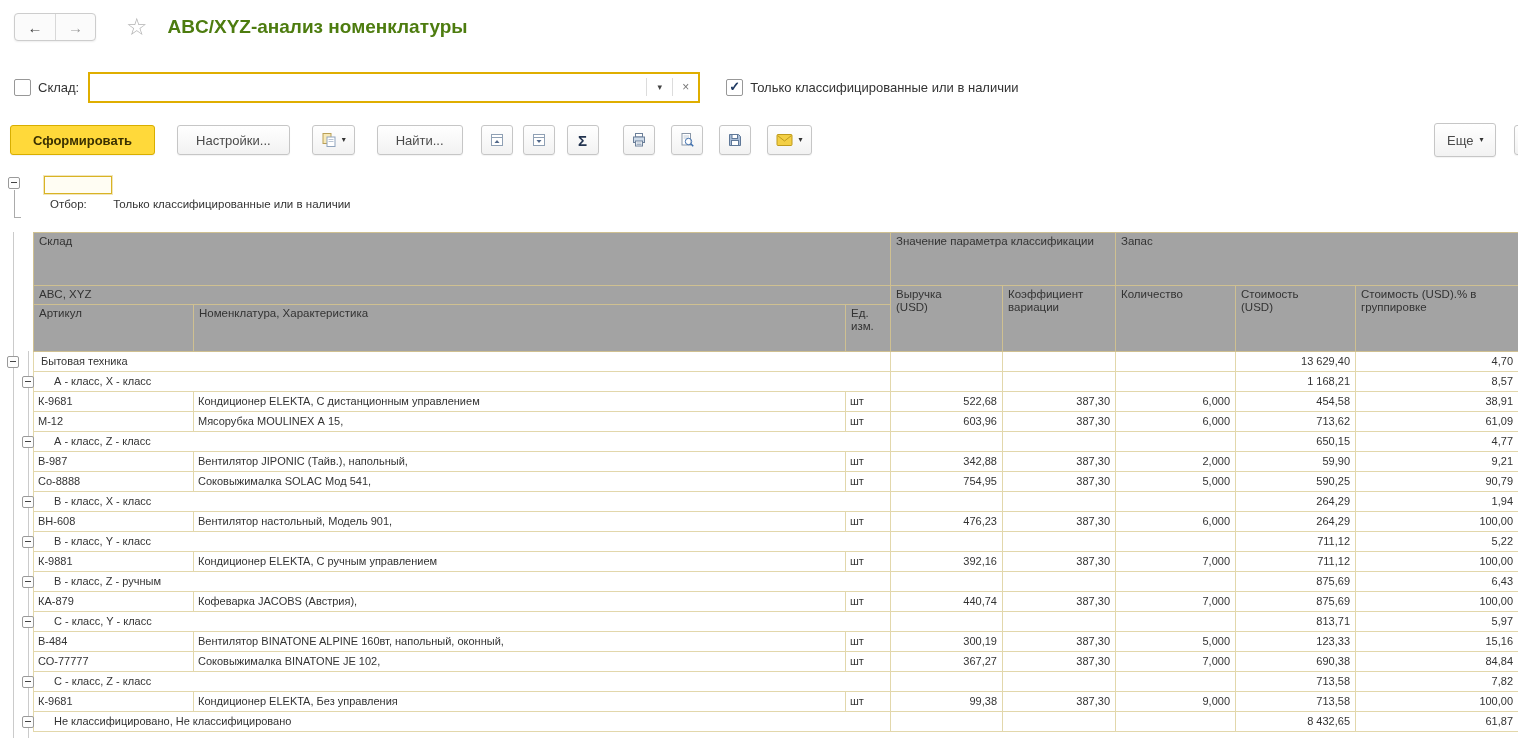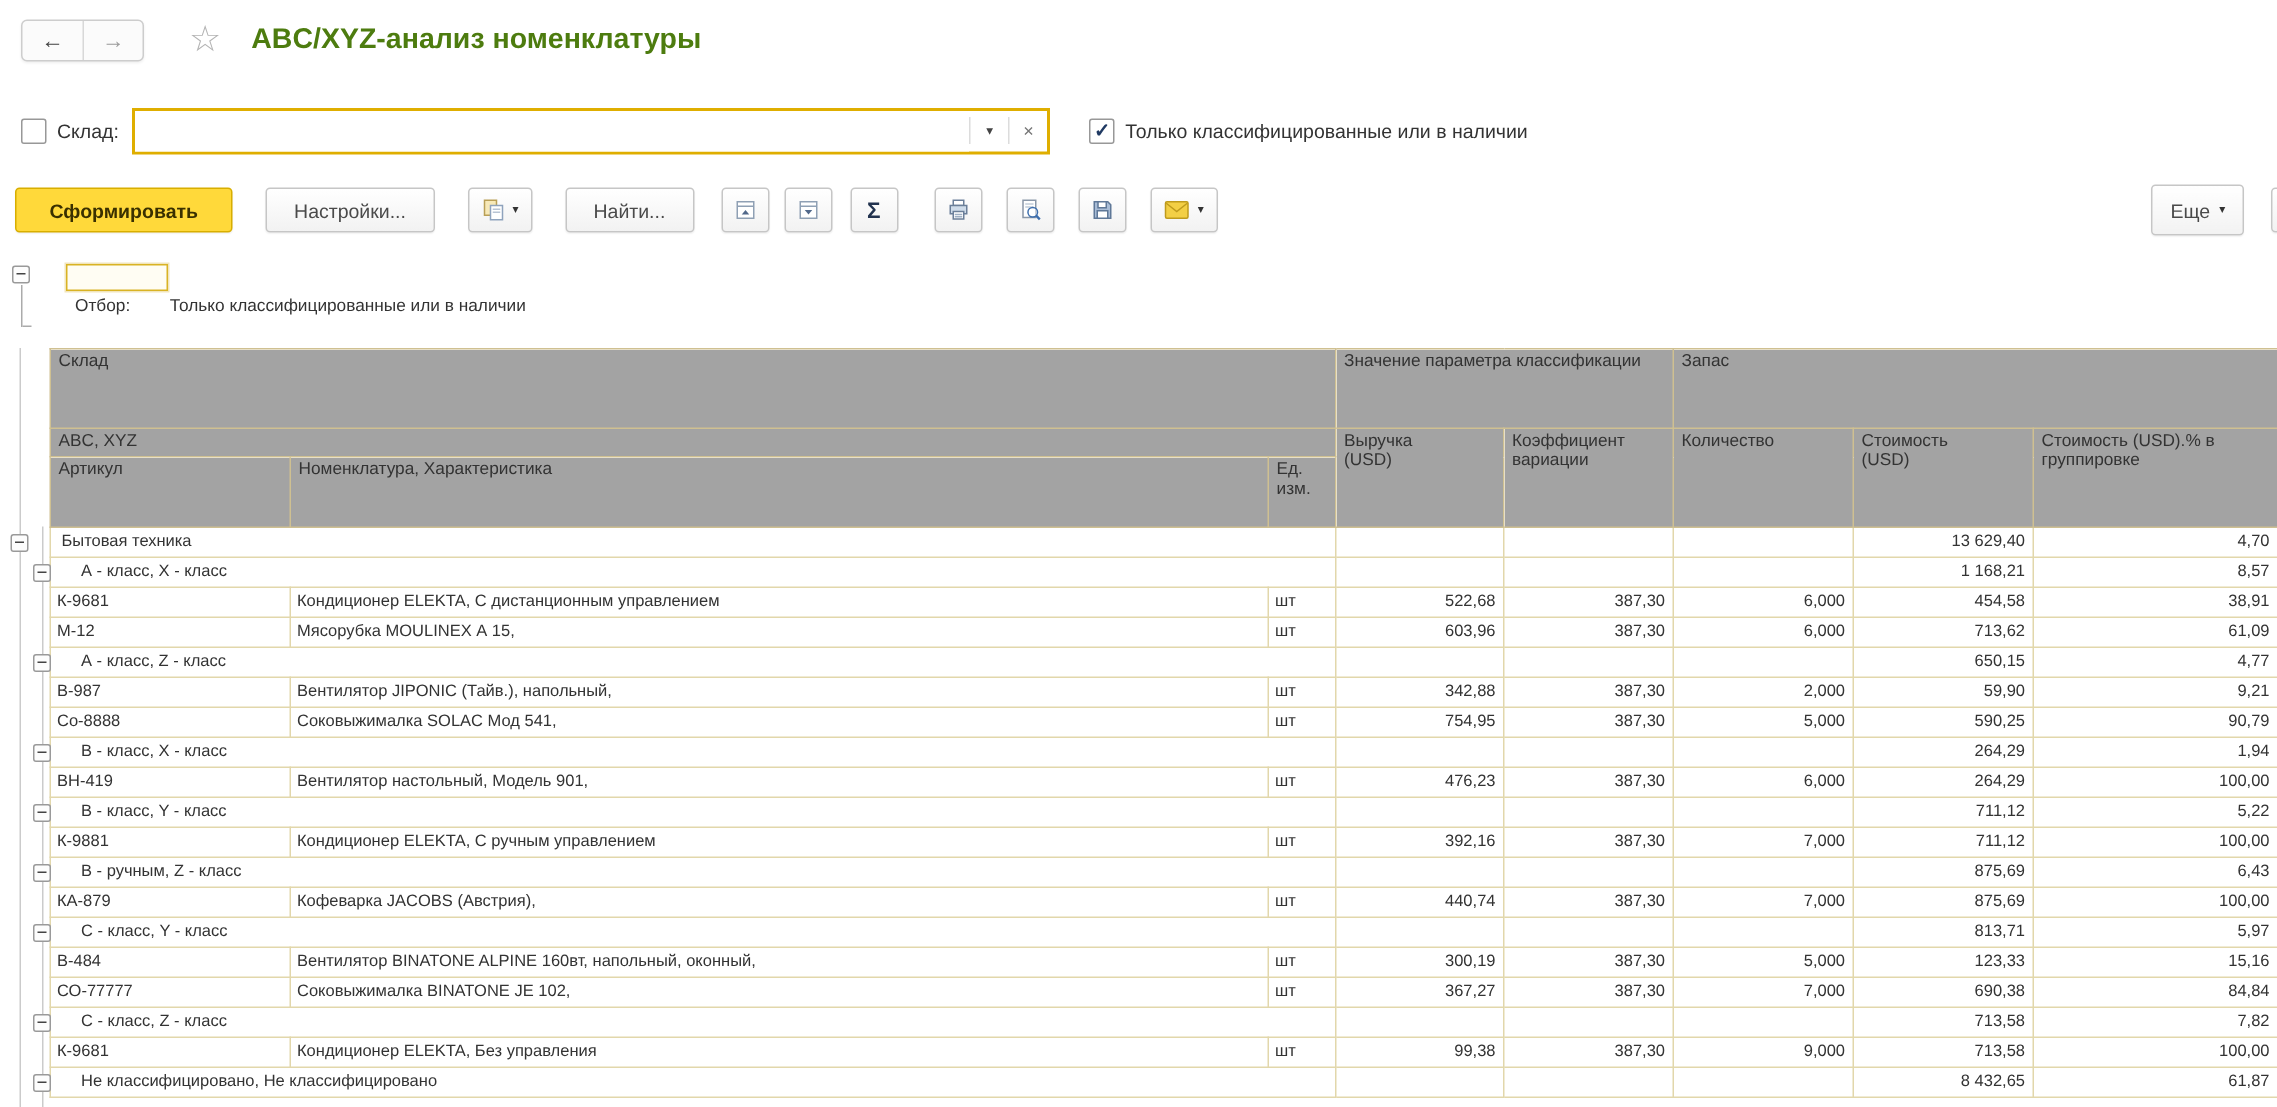--- a/index.html
+++ b/index.html
@@ -308,21 +308,21 @@
         </tr>
         <tr class="row-group2">
           <td class="cell-label" colspan="3">В - класс, X - класс</td>
           <td class="cell-num"></td>
           <td class="cell-num"></td>
           <td class="cell-num"></td>
           <td class="cell-num">264,29</td>
           <td class="cell-num">1,94</td>
         </tr>
         <tr class="row-item">
-          <td class="cell-article">ВН-419</td>
+          <td class="cell-article">ВН-608</td>
           <td class="cell-name">Вентилятор настольный, Модель 901,</td>
           <td class="cell-unit">шт</td>
           <td class="cell-num">476,23</td>
           <td class="cell-num">387,30</td>
           <td class="cell-num">6,000</td>
           <td class="cell-num">264,29</td>
           <td class="cell-num">100,00</td>
         </tr>
         <tr class="row-group2">
           <td class="cell-label" colspan="3">В - класс, Y - класс</td>
@@ -336,21 +336,21 @@
           <td class="cell-article">К-9881</td>
           <td class="cell-name">Кондиционер ELEKTA, С ручным управлением</td>
           <td class="cell-unit">шт</td>
           <td class="cell-num">392,16</td>
           <td class="cell-num">387,30</td>
           <td class="cell-num">7,000</td>
           <td class="cell-num">711,12</td>
           <td class="cell-num">100,00</td>
         </tr>
         <tr class="row-group2">
-          <td class="cell-label" colspan="3">В - ручным, Z - класс</td>
+          <td class="cell-label" colspan="3">В - класс, Z - ручным</td>
           <td class="cell-num"></td>
           <td class="cell-num"></td>
           <td class="cell-num"></td>
           <td class="cell-num">875,69</td>
           <td class="cell-num">6,43</td>
         </tr>
         <tr class="row-item">
           <td class="cell-article">КА-879</td>
           <td class="cell-name">Кофеварка JACOBS (Австрия),</td>
           <td class="cell-unit">шт</td>

